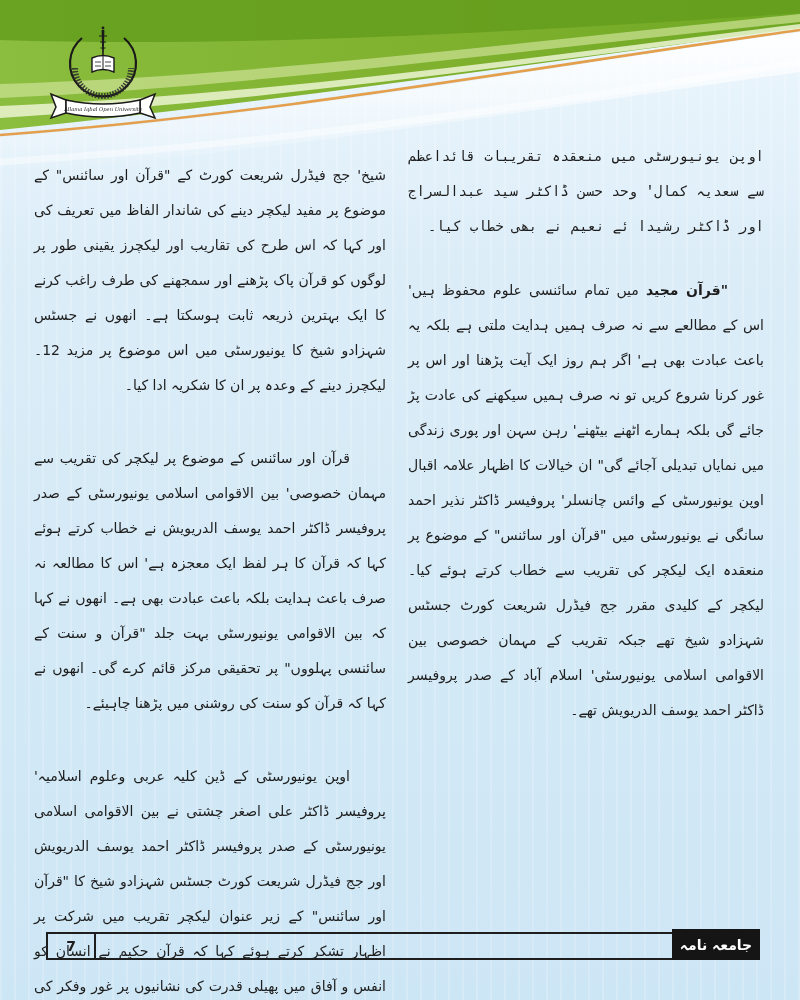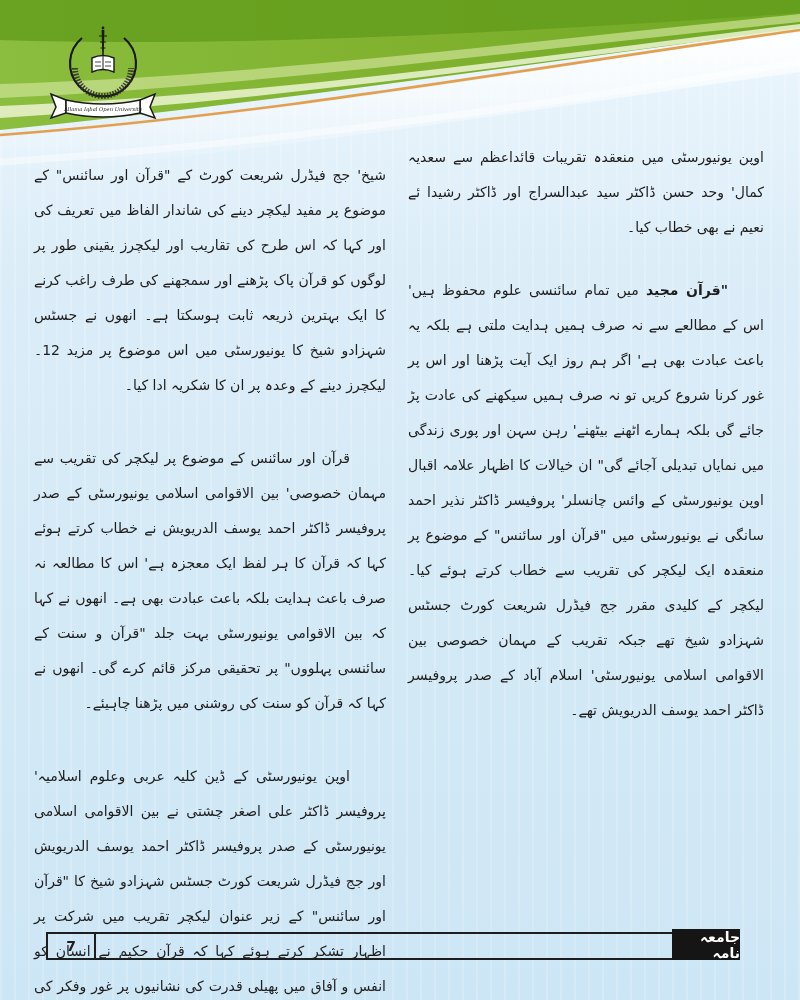--- a/index.html
+++ b/index.html
@@ -11,31 +11,31 @@
     font-family:"DejaVu Sans", sans-serif;
   }
   .wave{position:absolute;top:0;left:0;}
   .logo{position:absolute;top:24px;left:44px;}
   .urdu{direction:rtl;unicode-bidi:embed;}
   .col{position:absolute;}
   .col-left{left:34px;top:158px;width:352px;}
   .col-right{left:408px;top:140px;width:356px;}
   .para{margin:0 0 38px;font-size:14px;line-height:2.5;text-align:justify;color:#1d1d1d;}
   .indent{text-indent:36px;}
-  .intro{margin-bottom:28px;}
+  .intro{margin-bottom:28px;font-family:Liberation Mono, monospace;}
   .quote{margin:0 6px 34px;text-align:center;color:#d3261f;font-weight:700;
          font-size:16px;line-height:2.55;}
   .qline{white-space:normal;}
   .attribution{font-size:15px;}
   .footer{position:absolute;left:0;top:926px;width:800px;height:40px;}
   .pagenum-box{position:absolute;left:46px;top:6px;width:46px;height:24px;
     border:2px solid #1e1e1e;display:flex;align-items:center;justify-content:center;
     font-weight:700;font-size:14px;color:#1e1e1e;}
   .rule-box{position:absolute;left:94px;top:6px;width:576px;height:24px;border:2px solid #1e1e1e;}
-  .masthead-box{position:absolute;left:672px;top:3px;width:68px;height:31px;
+  .masthead-box{position:absolute;left:672px;top:3px;width:88px;height:31px;
     background:#151515;color:#ffffff;display:flex;align-items:center;justify-content:center;
     font-size:14px;font-weight:700;}
 </style>
 </head>
 <body>
 
 <div class="page">
 
   <svg class="wave" width="800" height="185" viewBox="0 0 800 185">
     <defs>

